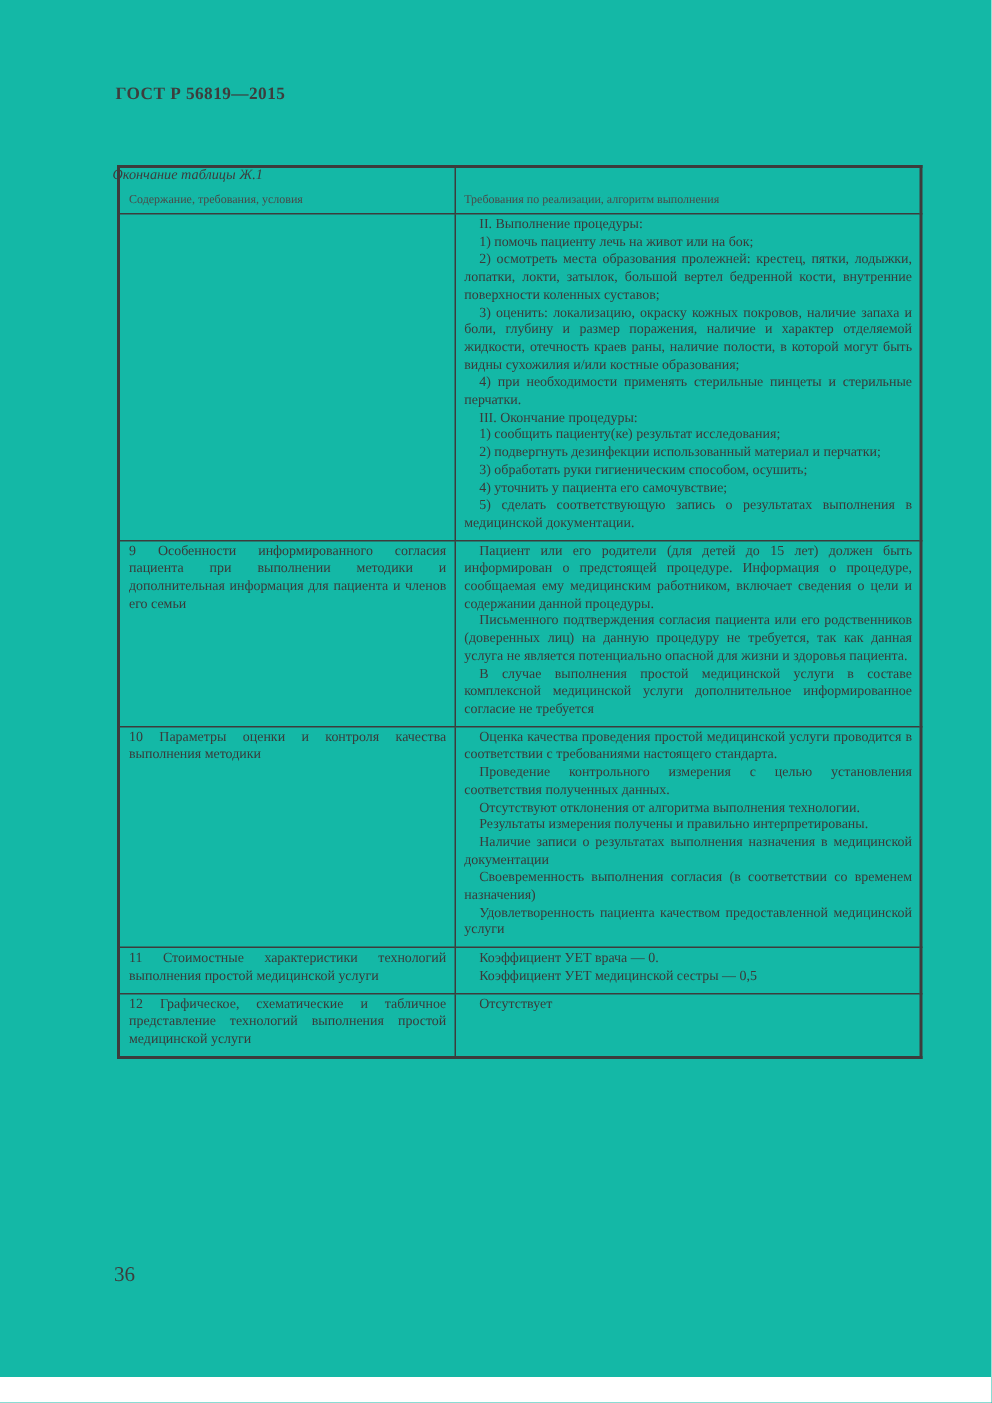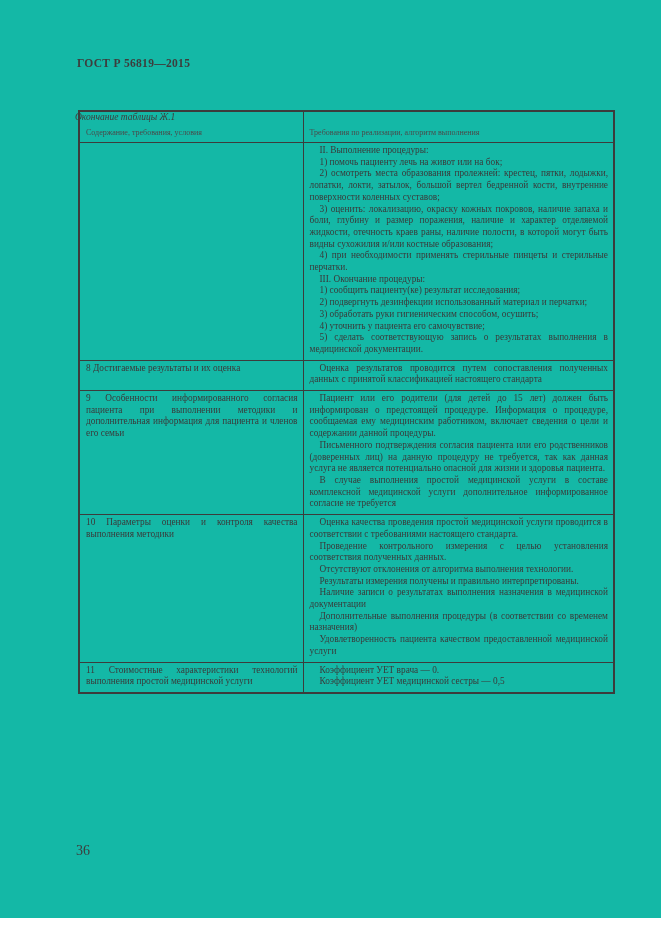--- a/index.html
+++ b/index.html
@@ -112,28 +112,20 @@
             <p>III. Окончание процедуры:</p>
             <p>1)  сообщить пациенту(ке) результат исследования;</p>
             <p>2)  подвергнуть дезинфекции использованный материал и перчатки;</p>
             <p>3)  обработать руки гигиеническим способом, осушить;</p>
             <p>4)  уточнить у пациента его самочувствие;</p>
             <p>5)  сделать соответствующую запись о результатах выполнения в медицинской документации.</p>
           </td>
   </tr>
 
 
-  <tr>
-    <td class="cell cell-left">
-            <p>8  Достигаемые результаты и их оценка</p>
-          </td>
-    <td class="cell cell-right">
-            <p>Оценка результатов проводится путем сопоставления полученных данных с принятой классификацией настоящего стандарта</p>
-          </td>
-  </tr>
 
   <tr>
     <td class="cell cell-left">
             <p>9  Особенности информированного согласия пациента при выполнении методики и дополнительная информация для пациента и членов его семьи</p>
           </td>
     <td class="cell cell-right">
             <p>Пациент или его родители (для детей до 15 лет) должен быть информирован о предстоящей процедуре. Информация о процедуре, сообщаемая ему медицинским работником, включает сведения о цели и содержании данной процедуры.</p>
             <p>Письменного подтверждения согласия пациента или его родственников (доверенных лиц) на данную процедуру не требуется, так как данная услуга не является потенциально опасной для жизни и здоровья пациента.</p>
             <p>В случае выполнения простой медицинской услуги в составе комплексной медицинской услуги дополнительное информированное согласие не требуется</p>
           </td>
@@ -142,34 +134,42 @@
   <tr>
     <td class="cell cell-left">
             <p>10  Параметры оценки и контроля качества выполнения методики</p>
           </td>
     <td class="cell cell-right">
             <p>Оценка качества проведения простой медицинской услуги проводится в соответствии с требованиями настоящего стандарта.</p>
             <p>Проведение контрольного измерения с целью установления соответствия полученных данных.</p>
             <p>Отсутствуют отклонения от алгоритма выполнения технологии.</p>
             <p>Результаты измерения получены и правильно интерпретированы.</p>
             <p>Наличие записи о результатах выполнения назначения в медицинской документации</p>
-            <p>Дополнительные выполнения процедуры (в соответствии со временем назначения)</p>
+            <p>Своевременность выполнения согласия (в соответствии со временем назначения)</p>
             <p>Удовлетворенность пациента качеством предоставленной медицинской услуги</p>
           </td>
   </tr>
 
   <tr>
     <td class="cell cell-left">
             <p>11  Стоимостные характеристики технологий выполнения простой медицинской услуги</p>
           </td>
     <td class="cell cell-right">
             <p>Коэффициент УЕТ врача — 0.</p>
             <p>Коэффициент УЕТ медицинской сестры — 0,5</p>
           </td>
   </tr>
 
+  <tr>
+    <td class="cell cell-left">
+            <p>12  Графическое, схематические и табличное представление технологий выполнения простой медицинской услуги</p>
+          </td>
+    <td class="cell cell-right">
+            <p>Отсутствует</p>
+          </td>
+  </tr>
 
 </tbody>
   </table>
 
   <div class="page-number">36</div>
 
 </div>
 
 </body></html>

